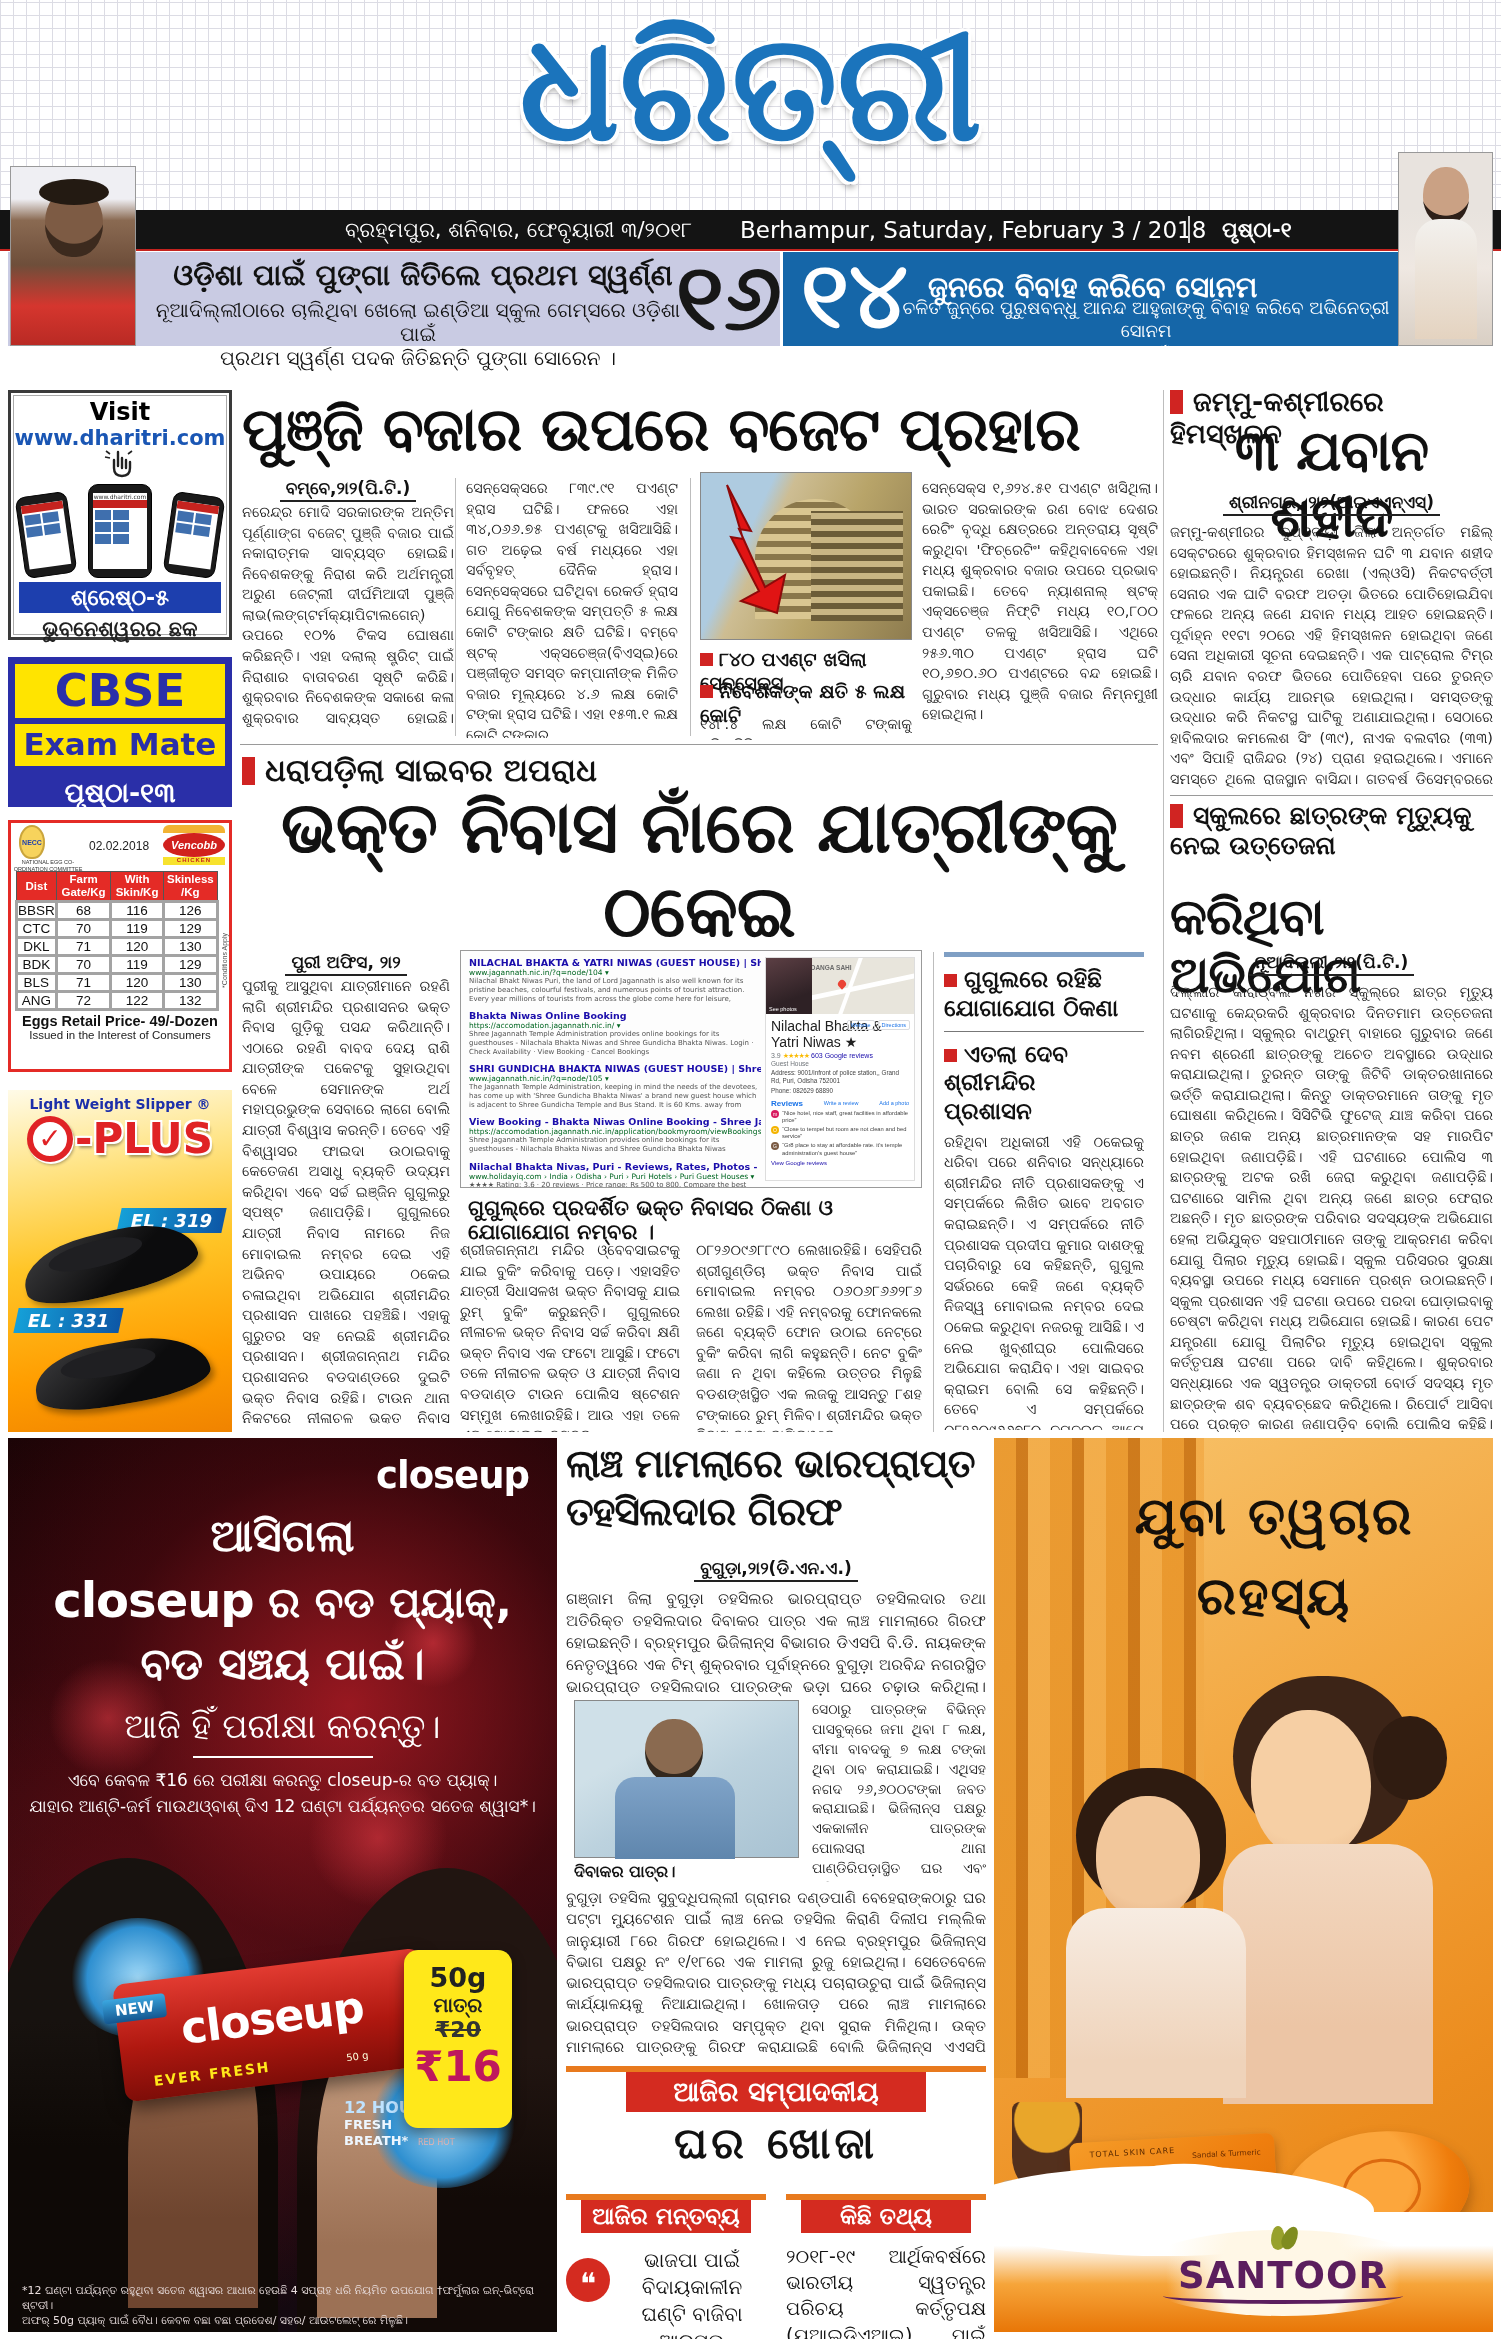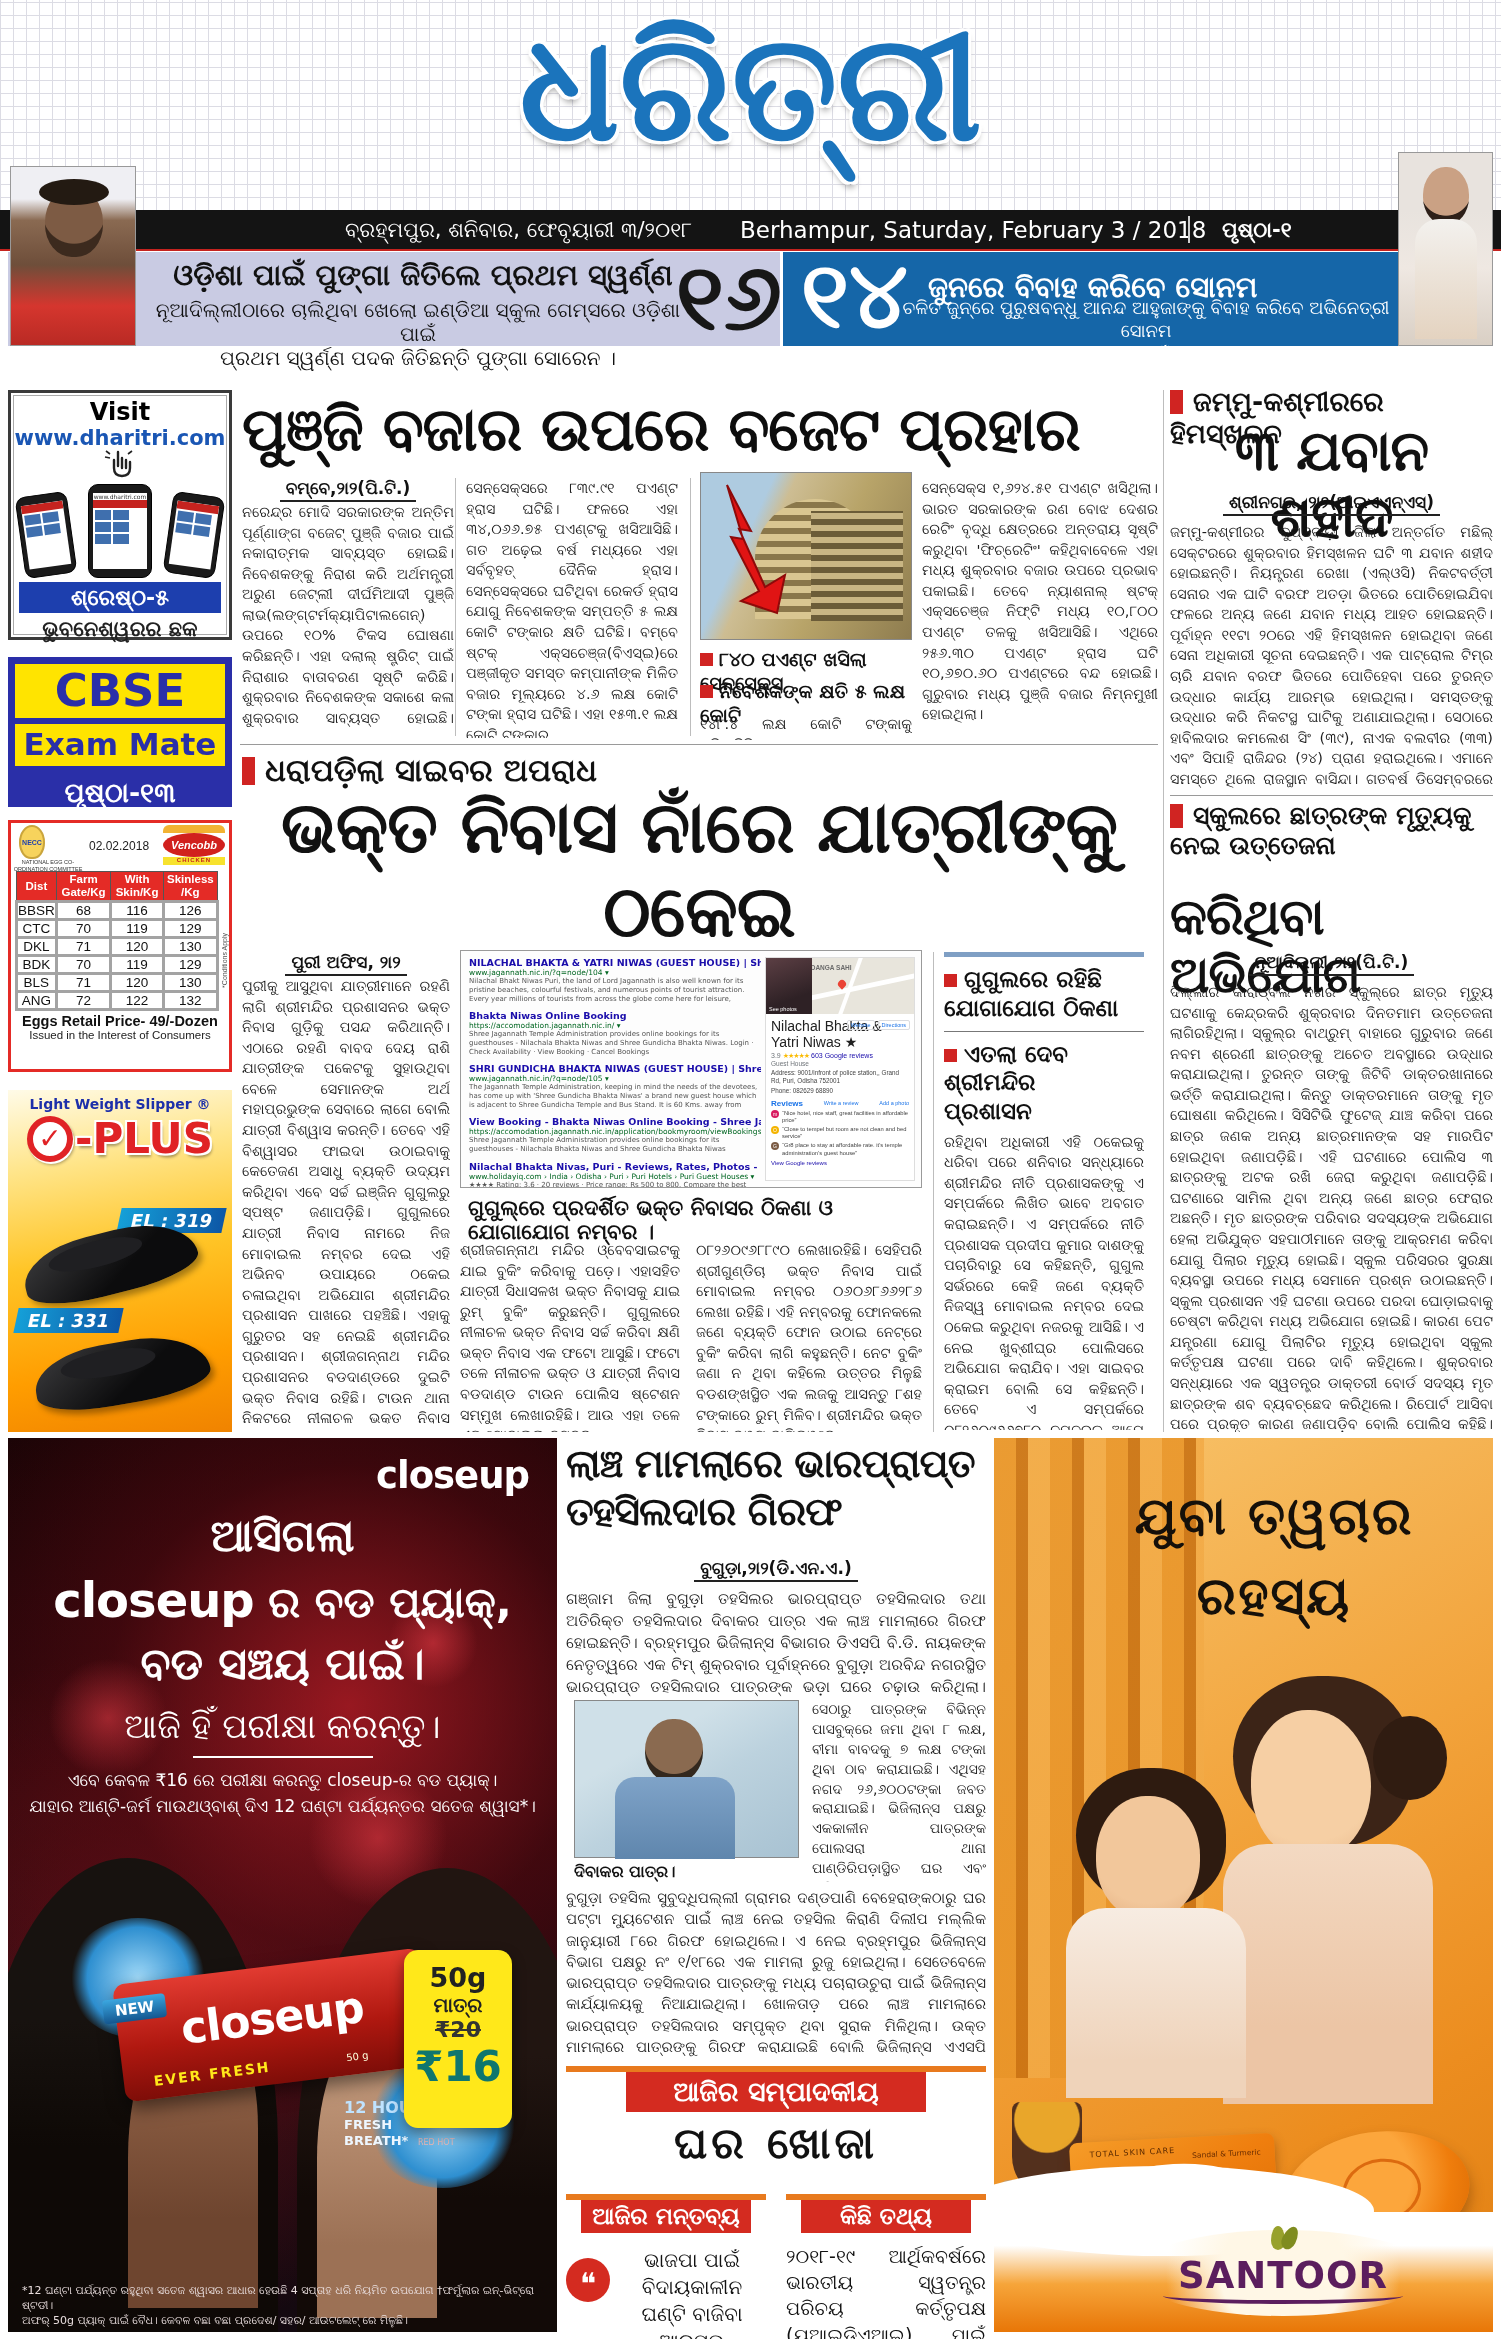--- a/index.html
+++ b/index.html
@@ -212,21 +212,21 @@
   .cu-new{position:absolute;left:-12px;top:14px;background:linear-gradient(180deg,#3ba7e0,#14568f);color:#fff;font-size:15px;
       font-weight:bold;padding:3px 12px;border-radius:4px}
   .cu-claim{position:absolute;left:336px;top:660px;width:100px;font-size:13px;font-weight:800;line-height:1.2;color:#eef7ff}
   .cu-claim .b12{color:#bfe3ff;font-size:16px}
   .cu-red{position:absolute;left:410px;top:700px;font-size:8px;color:#e8b9b9}
   .price{position:absolute;left:396px;top:512px;width:108px;height:178px;background:#ffe81a;border-radius:14px;color:#222;
       box-shadow:0 6px 14px rgba(0,0,0,.45)}
   .price .q{text-align:center;font-size:27px;font-weight:800;margin-top:12px}
   .price .m{text-align:center;font-size:20px;font-weight:bold}
   .price .old{text-align:center;font-size:22px;font-weight:bold;text-decoration:line-through;color:#333}
-  .price .nw{text-align:center;font-size:42px;font-weight:800;color:#0f766e}
+  .price .nw{text-align:center;font-size:42px;font-weight:800;color:#be185d}
   .cu-fine{position:absolute;left:14px;top:846px;width:524px;font-size:11px;line-height:1.35;color:#e9dede}
 
   
   .sa{left:994px;top:1438px;width:499px;height:894px;overflow:hidden;
       background:linear-gradient(150deg,#f8c56d 0,#f2a33b 45%,#ec8d1f 75%,#e07f12 100%)}
   .sa .curtain{position:absolute;left:0;top:0;width:210px;height:640px;
       background:repeating-linear-gradient(90deg,#e89428 0 22px,#c76f10 22px 34px,#f2aa46 34px 56px);
       border-radius:0 0 60% 0/0 0 30% 0;opacity:.85}
   .sa-h1{position:absolute;left:90px;top:48px;width:380px;text-align:center;font-size:52px;font-weight:bold;color:#15100a;letter-spacing:2px}
   .sa-h2{position:absolute;left:90px;top:128px;width:380px;text-align:center;font-size:52px;font-weight:bold;color:#15100a;letter-spacing:2px}

